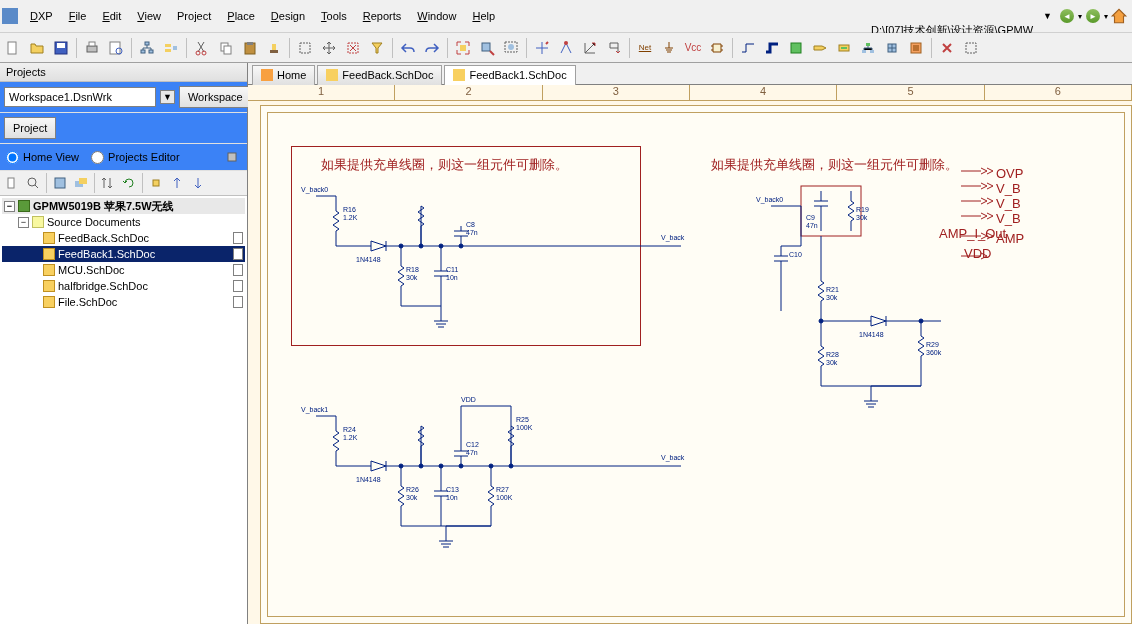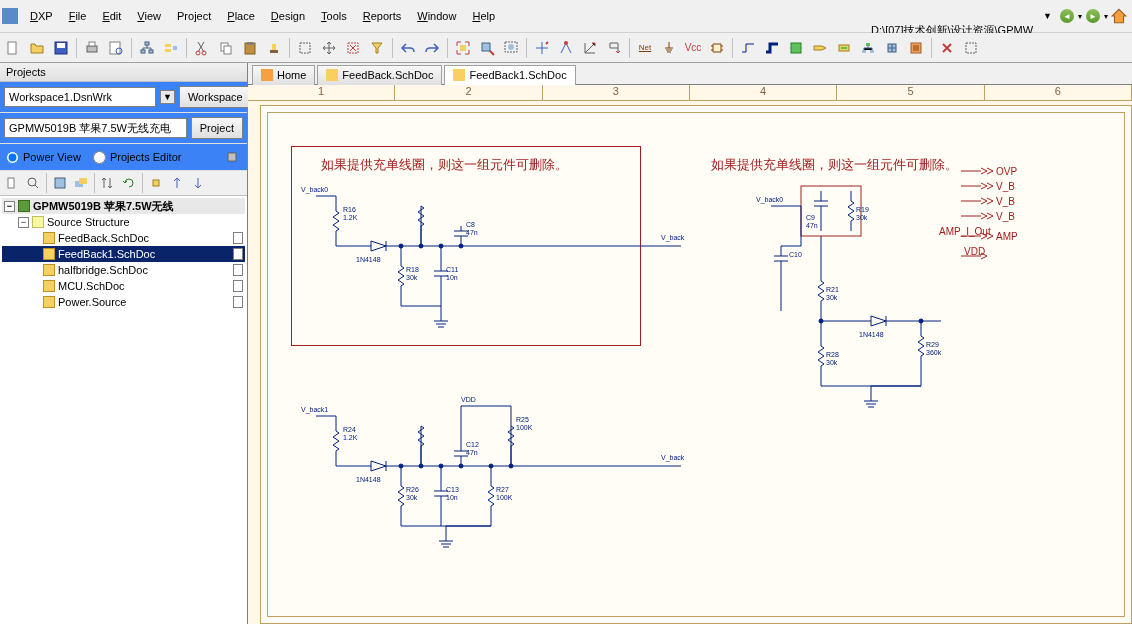--- a/index.html
+++ b/index.html
@@ -60,21 +60,21 @@
 .canvas { position: absolute; left: 0; top: 0; right: 0; bottom: 0; background: #fff8e8; }
 .ruler-h { position: absolute; left: 0; right: 0; top: 0; height: 16px; background: #fff8e8; border-bottom: 1px solid #c0a060; display: flex; font-size: 8px; color: #806040; }
 .ruler-h div { flex: 1; text-align: center; border-right: 1px solid #c0a060; }
 .sheet { position: absolute; left: 12px; top: 20px; right: 0; bottom: 0; background: #fffdf5; border: 1px solid #c0a060; }
 .sheet-inner { position: absolute; left: 6px; top: 6px; right: 6px; bottom: 6px; border: 1px solid #c0a060; }
 
 
 .schematic-svg { position: absolute; left: 0; top: 0; width: 100%; height: 100%; }
 .note-box { position: absolute; border: 1px solid #a02020; }
 .note-text { position: absolute; font-size: 13px; color: #a02020; white-space: nowrap; }
-.port-label { position: absolute; font-size: 10px; color: #a02020; }
+.port-label { position: absolute; font-size: 13px; color: #a02020; }
 .comp-label { position: absolute; font-size: 7px; color: #002080; line-height: 1.1; }
 
 </style>
 </head>
 <body>
 
 <div class="menubar">
   <div class="app-icon"></div>
   <div class="menu-item"><u>D</u>XP</div>
   <div class="menu-item"><u>F</u>ile</div>
@@ -334,27 +334,26 @@
 <div class="main">
 
   <div class="left-panel">
     <div class="panel-title">Projects</div>
     <div class="panel-row">
       <input type="text" value="Workspace1.DsnWrk" style="">
       <span style="font-size:9px;border:1px solid #808080;padding:1px 2px;background:#e8e8e8">▼</span>
       <button>Workspace</button>
     </div>
     <div class="panel-row">
-      <input type="text" value="GPMW5019B 苹果7.5W无线充电" style="">
       <button>Project</button>
     </div>
     <div class="radio-row">
       <label>
           <input type="radio" name="view" checked="" style=""> 
-          <span>Power View</span>
+          <span>Home View</span>
         </label>
       <label>
           <input type="radio" name="view" style=""> 
           <span>Projects Editor</span>
         </label>
       <div style="flex:1"></div>
       <div class="tb-btn" style="width:18px;height:18px">
           <svg viewBox="0 0 16 16">
             <rect x="4" y="4" width="8" height="8" fill="#c0c0c0" stroke="#606060"></rect>
           </svg>
@@ -420,21 +419,21 @@
             <span class="doc-icon-g"></span>
           </span>
         <span>GPMW5019B 苹果7.5W无线</span>
       </div>
       <div class="tree-item">
         <span class="tree-indent" style="width:12px"></span>
         <span class="tree-toggle">−</span>
         <span class="tree-icon">
             <span class="doc-icon-f"></span>
           </span>
-        <span>Source Structure</span>
+        <span>Source Documents</span>
       </div>
       <div id="tree-items">
           <div class="tree-item">
             <span class="tree-indent" style="width:36px"></span>
             <span class="tree-icon">
               <span class="doc-icon-y"></span>
             </span>
             <span>FeedBack.SchDoc</span>
             <span style="flex:1"></span>
             <span class="doc-mark"></span>
@@ -446,39 +445,39 @@
             </span>
             <span>FeedBack1.SchDoc</span>
             <span style="flex:1"></span>
             <span class="doc-mark"></span>
           </div>
           <div class="tree-item">
             <span class="tree-indent" style="width:36px"></span>
             <span class="tree-icon">
               <span class="doc-icon-y"></span>
             </span>
+            <span>MCU.SchDoc</span>
+            <span style="flex:1"></span>
+            <span class="doc-mark"></span>
+          </div>
+          <div class="tree-item">
+            <span class="tree-indent" style="width:36px"></span>
+            <span class="tree-icon">
+              <span class="doc-icon-y"></span>
+            </span>
             <span>halfbridge.SchDoc</span>
             <span style="flex:1"></span>
             <span class="doc-mark"></span>
           </div>
           <div class="tree-item">
             <span class="tree-indent" style="width:36px"></span>
             <span class="tree-icon">
               <span class="doc-icon-y"></span>
             </span>
-            <span>MCU.SchDoc</span>
-            <span style="flex:1"></span>
-            <span class="doc-mark"></span>
-          </div>
-          <div class="tree-item">
-            <span class="tree-indent" style="width:36px"></span>
-            <span class="tree-icon">
-              <span class="doc-icon-y"></span>
-            </span>
-            <span>Power.Source</span>
+            <span>File.SchDoc</span>
             <span style="flex:1"></span>
             <span class="doc-mark"></span>
           </div>
         </div>
     </div>
   </div>
 
   <div class="right-area">
     <div class="tabs" id="tabs">
         <div class="tab">

